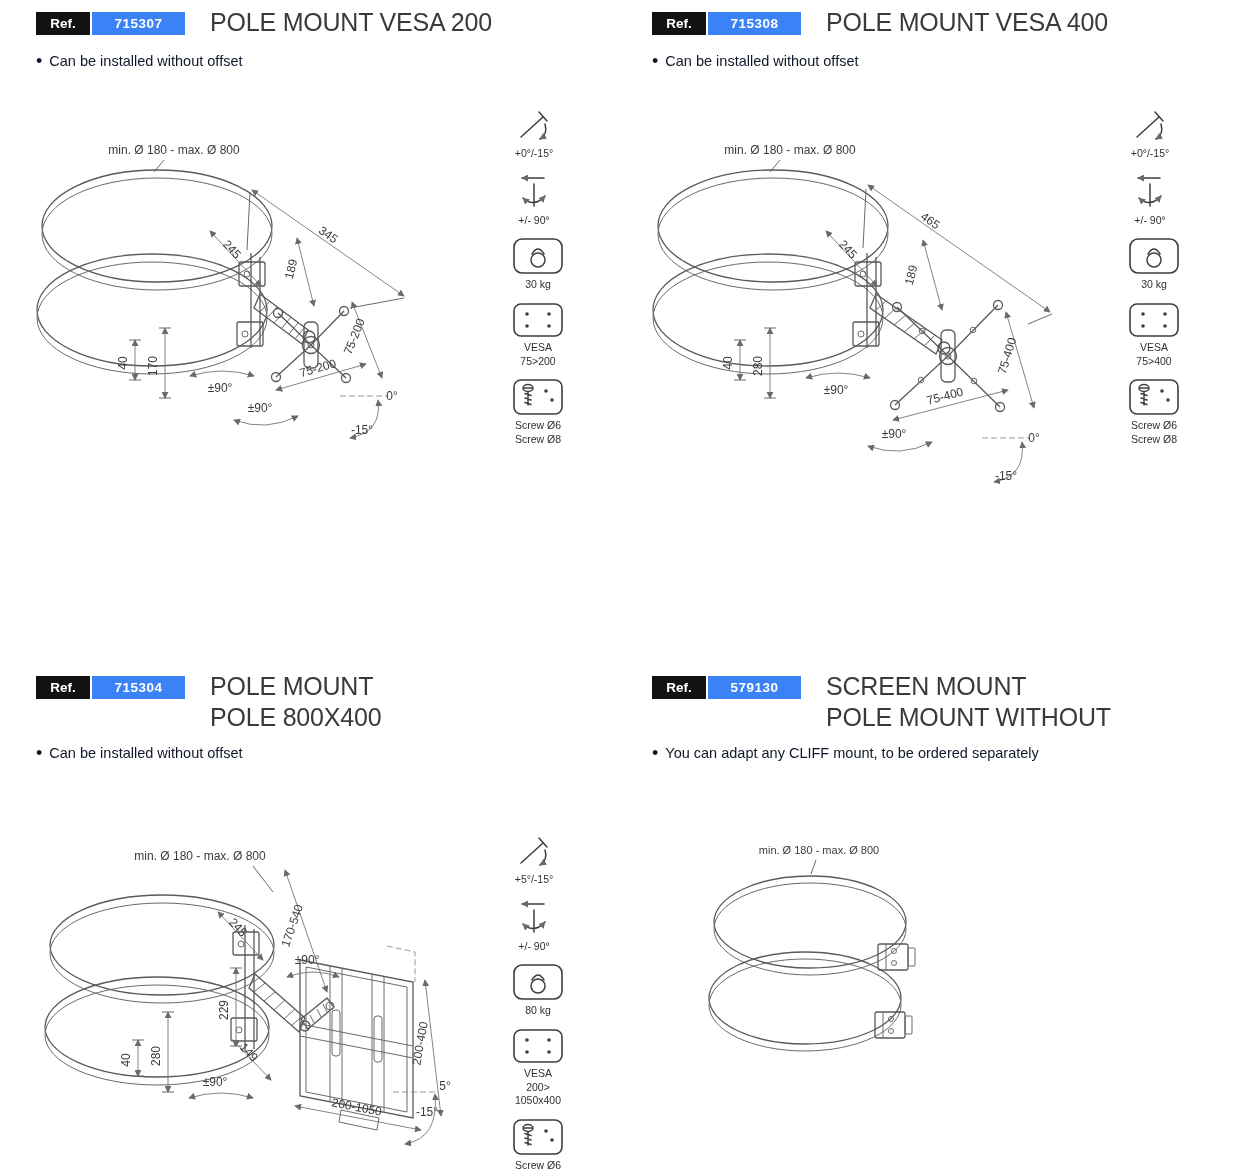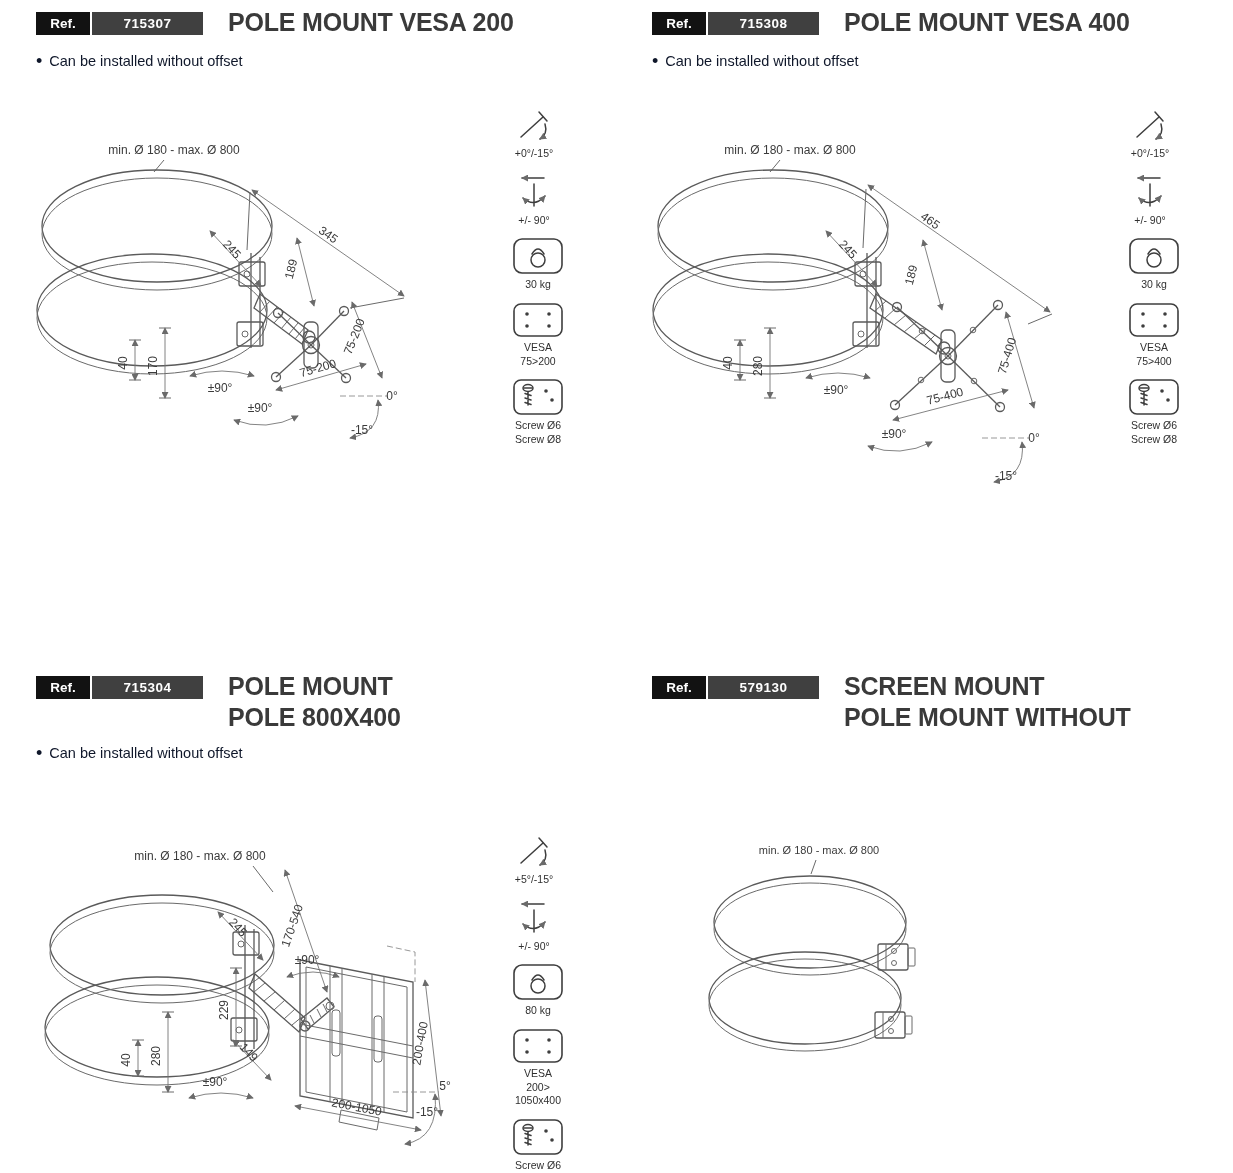--- a/index.html
+++ b/index.html
@@ -4,22 +4,22 @@
 <style>
   *{box-sizing:border-box}
   html,body{margin:0;padding:0;background:#fff}
   body{font-family:"Liberation Sans",sans-serif;color:#2e2e2e}
   .page{position:relative;width:1233px;height:1173px;background:#fff;overflow:hidden}
   .cell{position:absolute}
   .hdr{position:absolute;display:flex;align-items:flex-start}
   .badge{display:flex;flex:0 0 auto}
   .refbox,.numbox{color:#fff;font-size:13.5px;font-weight:bold;height:23px;display:flex;align-items:center;justify-content:center}
   .refbox{width:54px;background:#121212}
-  .numbox{width:111px;background:#404040;margin-left:2px;letter-spacing:.5px}
-  .title{margin:-5px 0 0 25px;font-size:25px;line-height:1.22;color:#3a3a3a;letter-spacing:-.2px;font-weight:700}
+  .numbox{width:93px;background:#3b82f6;margin-left:2px;letter-spacing:.5px}
+  .title{margin:-5px 0 0 25px;font-size:25px;line-height:1.22;color:#3a3a3a;letter-spacing:-.2px;font-weight:400}
   .bullet{position:absolute;font-size:14.5px;color:#0f172a;display:flex;align-items:center}
   .bullet::before{content:"•";margin-right:7px;font-size:18px;line-height:1}
   .diag{position:absolute}
   svg .ln{stroke:#5a5a5a;stroke-width:1.3;fill:none}
   svg .ln2{stroke:#6a6a6a;stroke-width:1;fill:none}
   svg .dim{stroke:#757575;stroke-width:.9;fill:none}
   svg .dsh{stroke:#8c8c8c;stroke-width:.9;fill:none;stroke-dasharray:6 3}
   svg text.dtx{font-size:12px;fill:#3b3b3b;text-anchor:middle;font-family:"Liberation Sans",sans-serif}
   svg .iln{stroke:#3e3e3e;stroke-width:1.5;fill:none;stroke-linecap:round;stroke-linejoin:round}
   svg .ibox{stroke:#3e3e3e;stroke-width:1.6;fill:none}
@@ -483,20 +483,21 @@
     <div class="hdr" style="left:36px;top:36px">
       <div class="badge">
         <span class="refbox">Ref.</span>
         <span class="numbox">579130</span>
       </div>
       <div class="title">
         <div>SCREEN MOUNT</div>
         <div>POLE MOUNT WITHOUT</div>
       </div>
     </div>
+    <div class="bullet" style="left:36px;top:104px">You can adapt any CLIFF mount, to be ordered separately</div>
 
     <svg class="diag" style="left:60px;top:190px" width="440" height="330" viewBox="0 0 440 330">
       <text class="dtx" x="143" y="24" style="font-size:11px">min. Ø 180 - max. Ø 800</text>
       <g>
         <line class="ln2" x1="140" y1="30" x2="135" y2="44"></line>
       </g>
       <g>
         <ellipse class="ln" cx="134" cy="92" rx="96" ry="46"></ellipse>
         <ellipse class="ln2" cx="134" cy="99" rx="96" ry="46"></ellipse>
         <ellipse class="ln" cx="129" cy="168" rx="96" ry="46"></ellipse>

